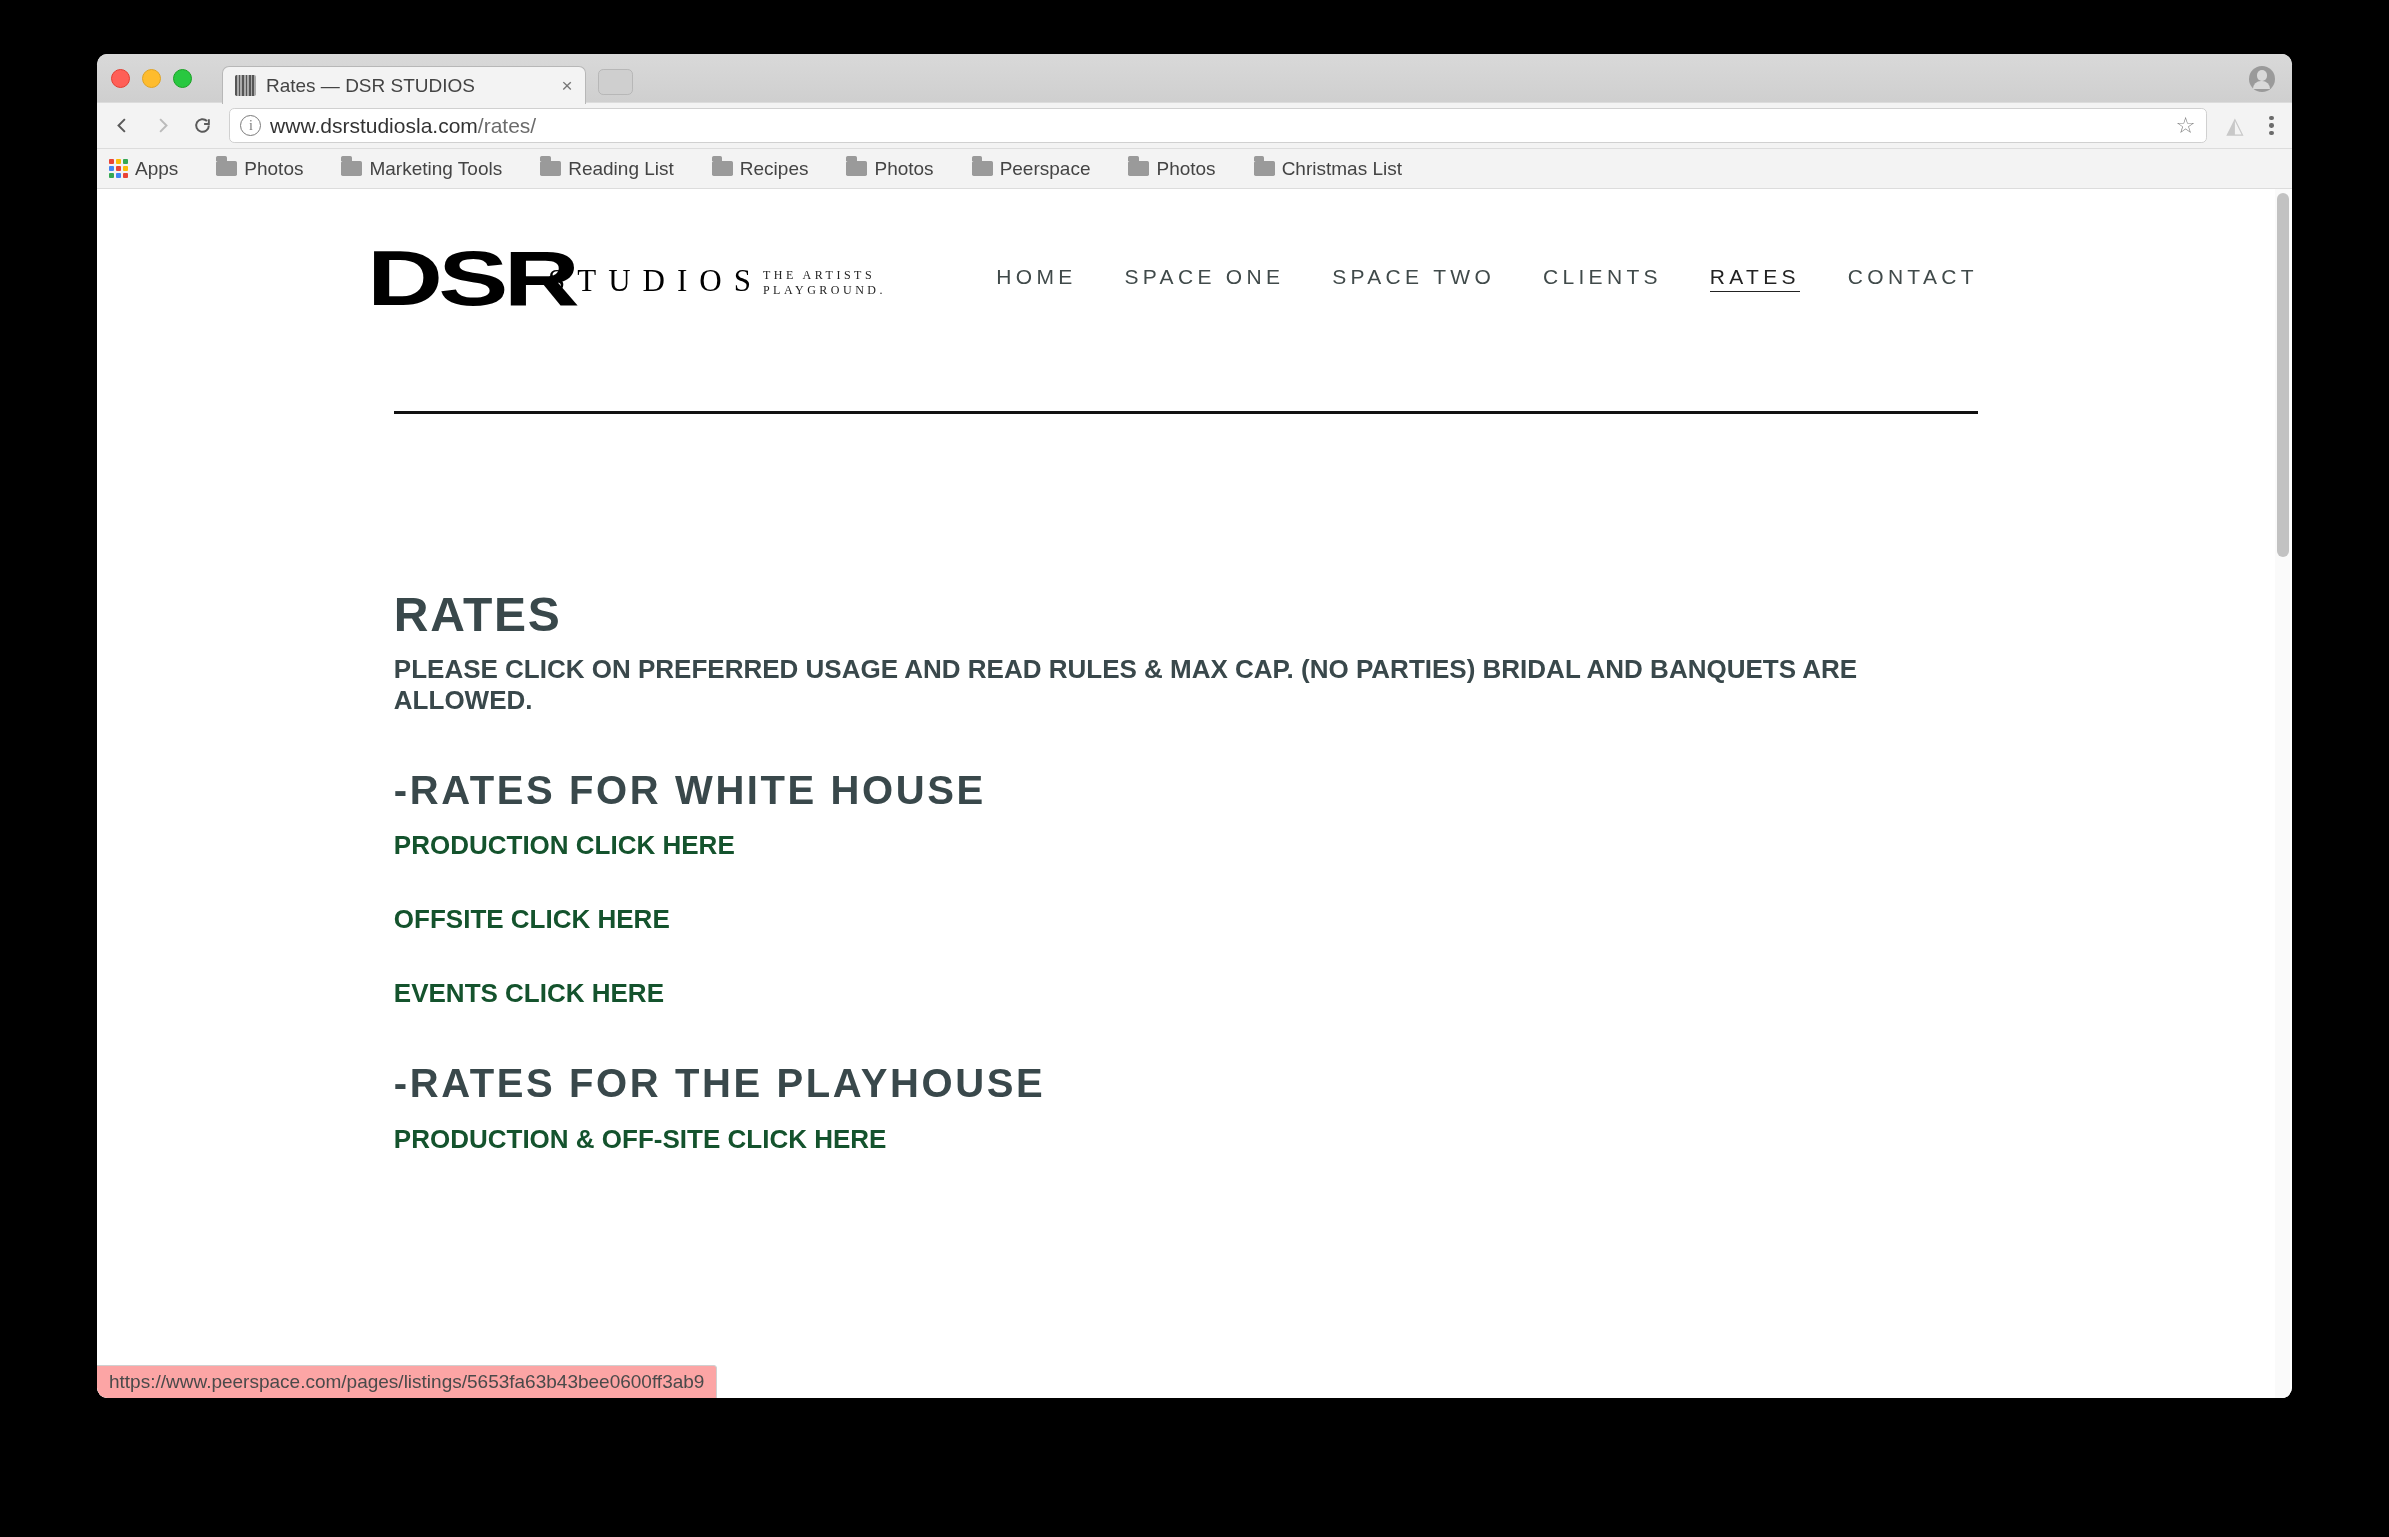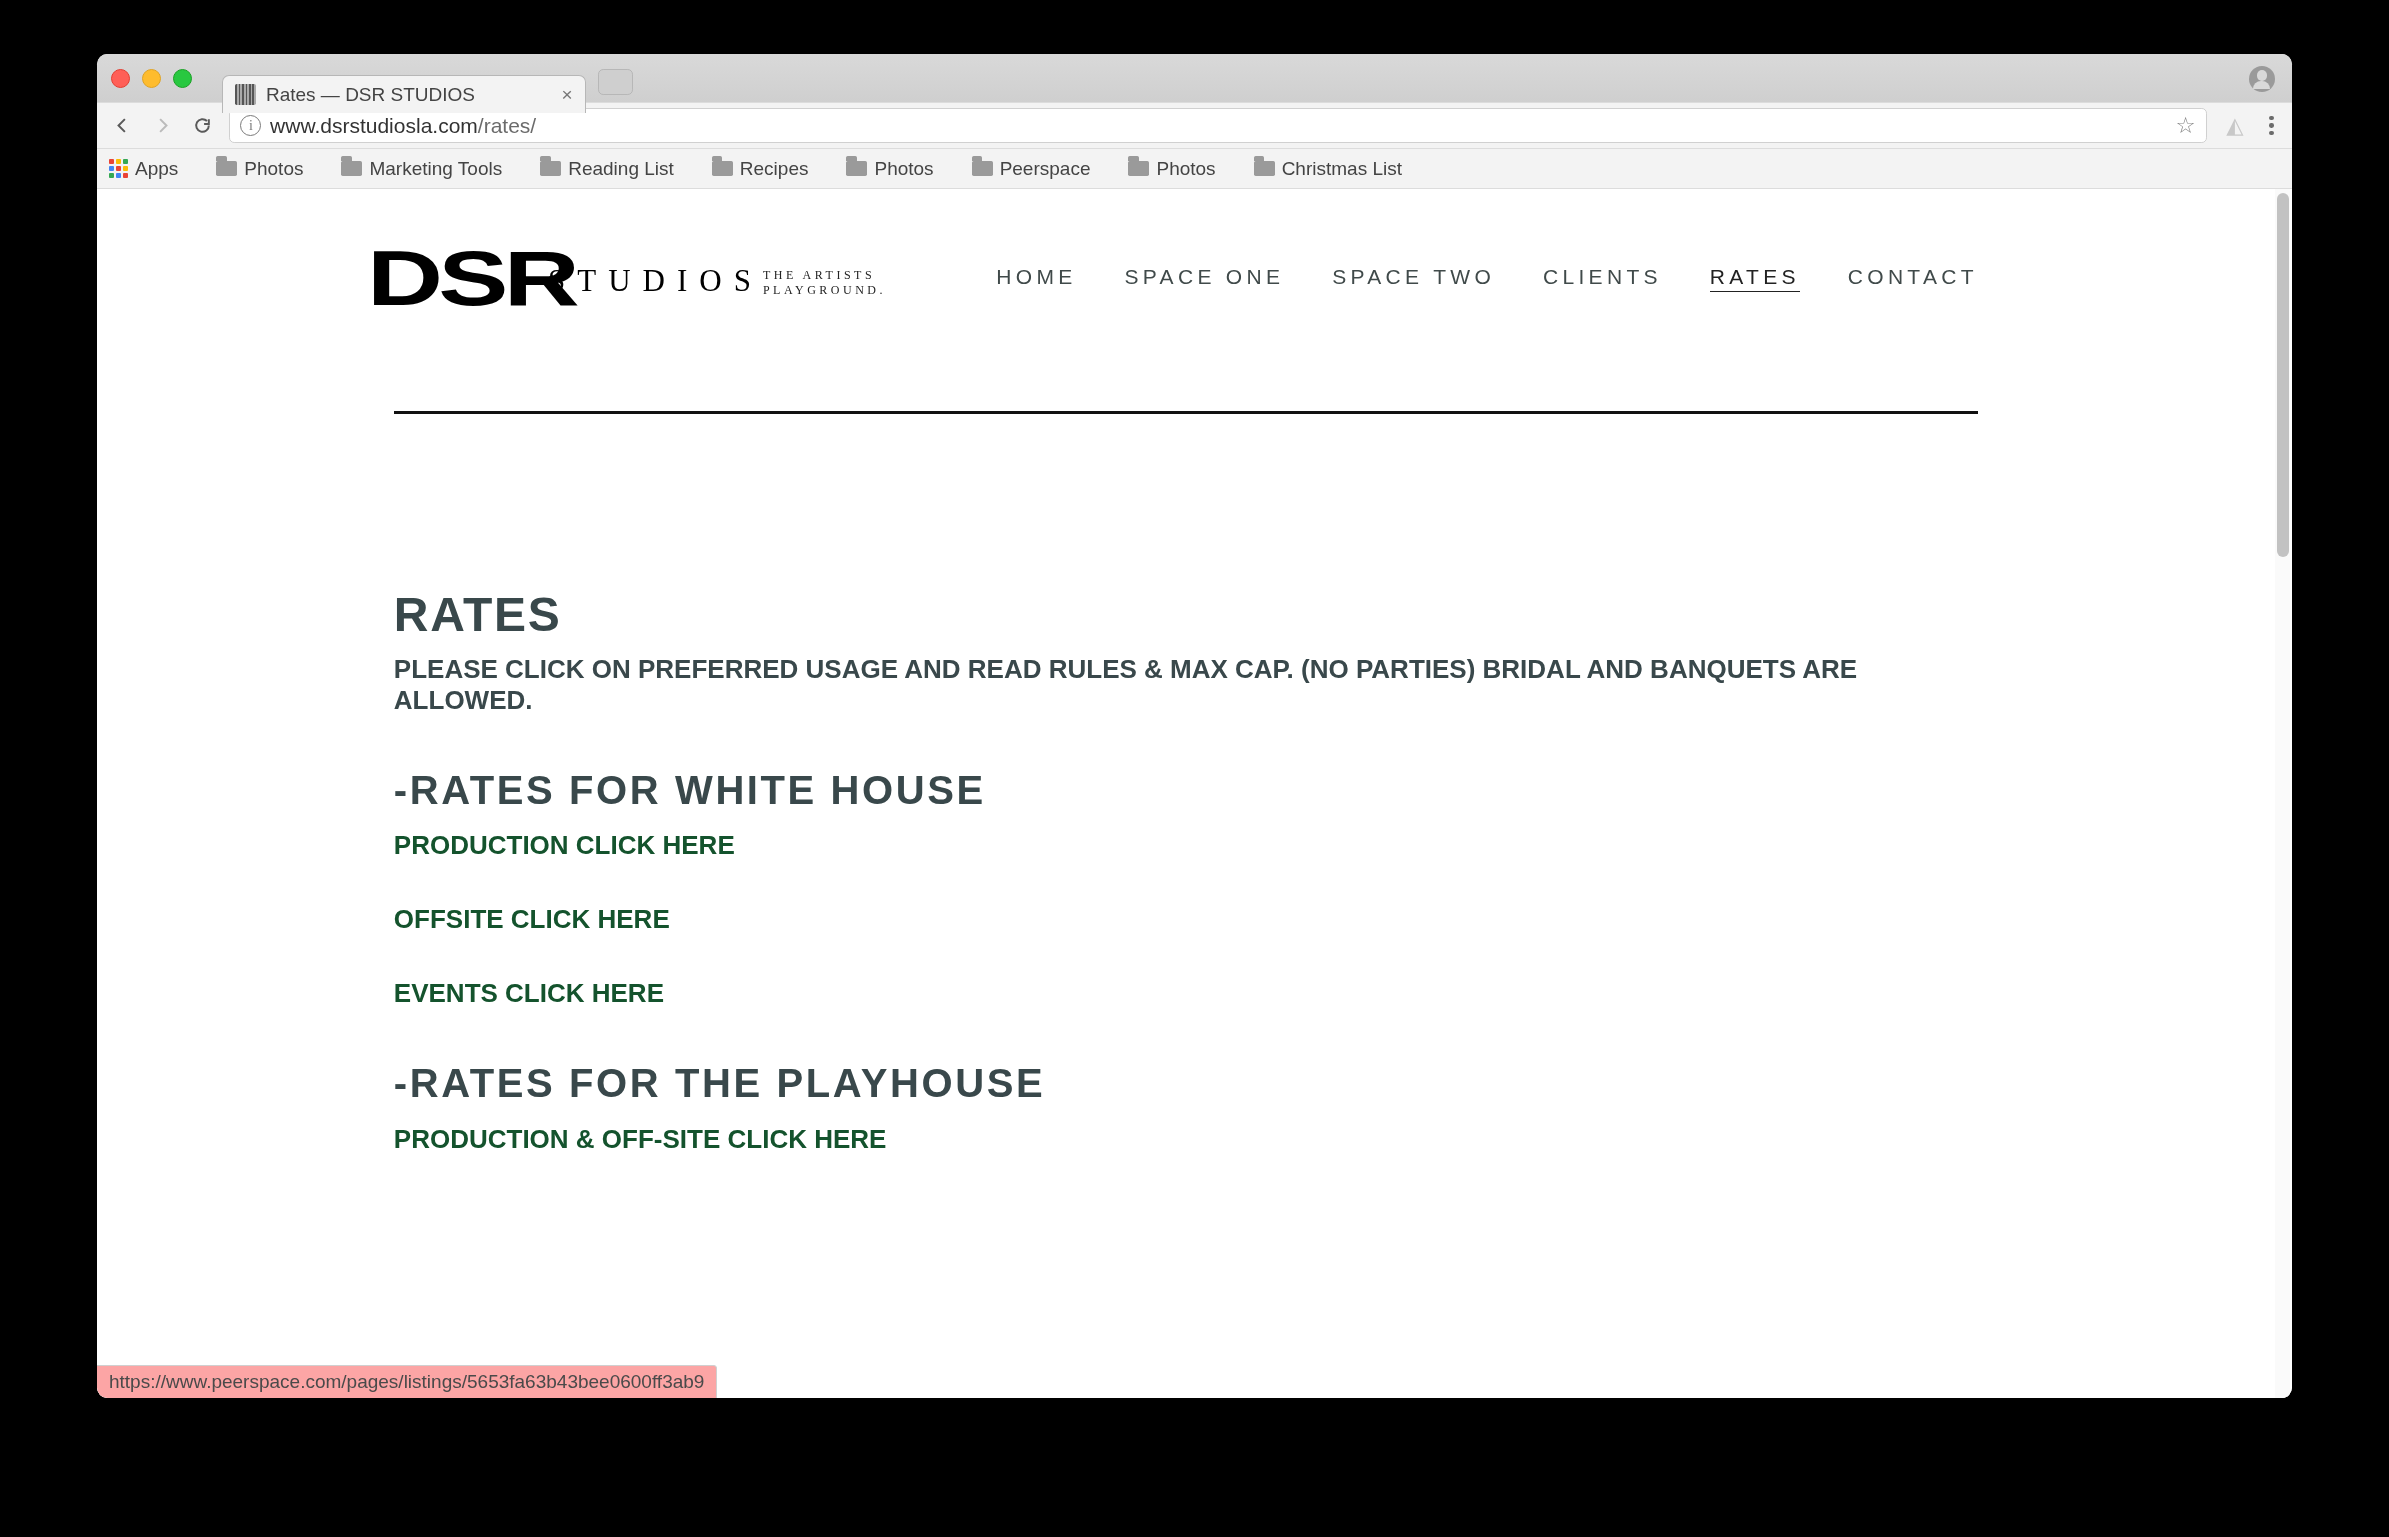--- a/index.html
+++ b/index.html
@@ -46,21 +46,21 @@
     background: #f3f3f3;
     border: 0.9px solid #b7b7b7;
     border-bottom: none;
     border-radius: 7px 7px 0 0;
     display: flex;
     align-items: center;
     padding: 0 12px;
     gap: 10.4px;
     min-width: 364px;
     position: relative;
-    top: 16px;
+    top: 7px;
   }
   .favicon { width: 21px; height: 21px; background: repeating-linear-gradient(90deg,#555 0 1.7px,#aaa 1.7px 3.5px); border-radius:1.7px;}
   .tab-title { font-size: 19px; color:#444; flex:1; white-space:nowrap; overflow:hidden; text-overflow:ellipsis;}
   .tab-close { font-size: 19px; color:#777; }
 
   .newtab {
     width: 35px; height: 26px;
     background:#cfcfcf;
     border:0.9px solid #b7b7b7;
     border-radius: 5.2px;

